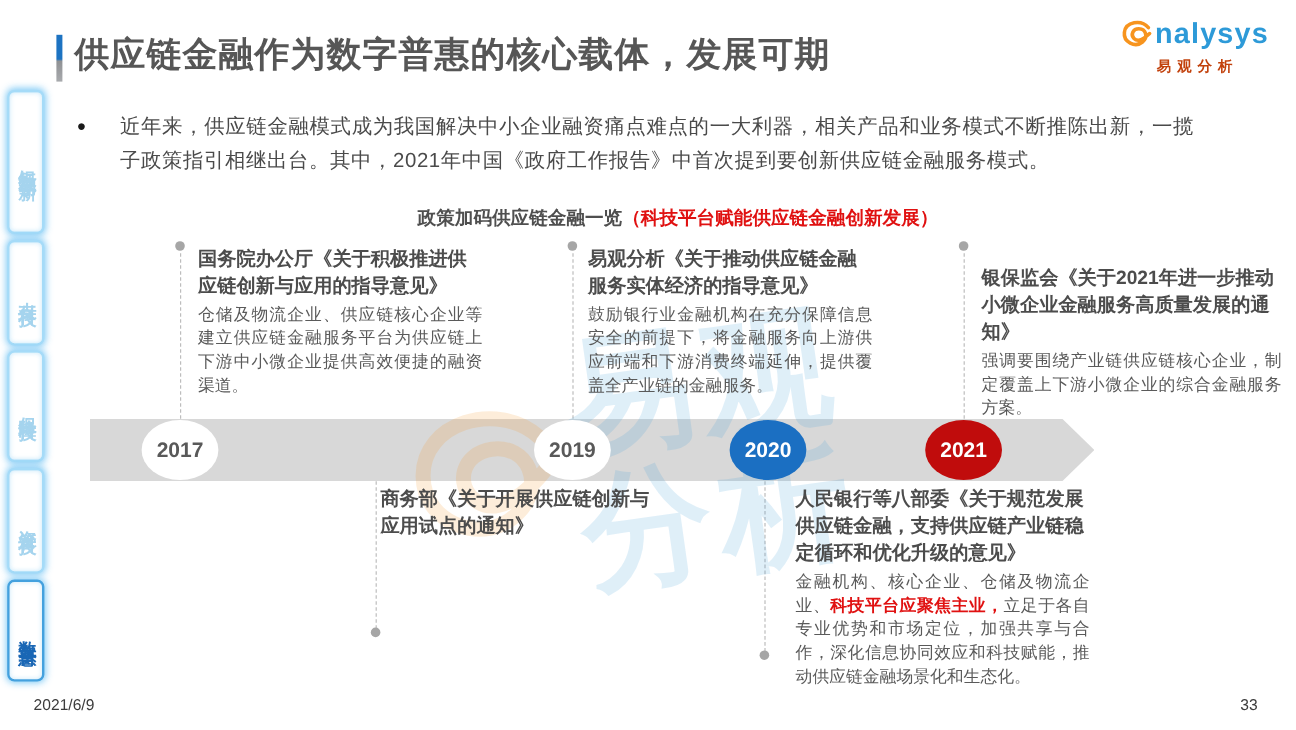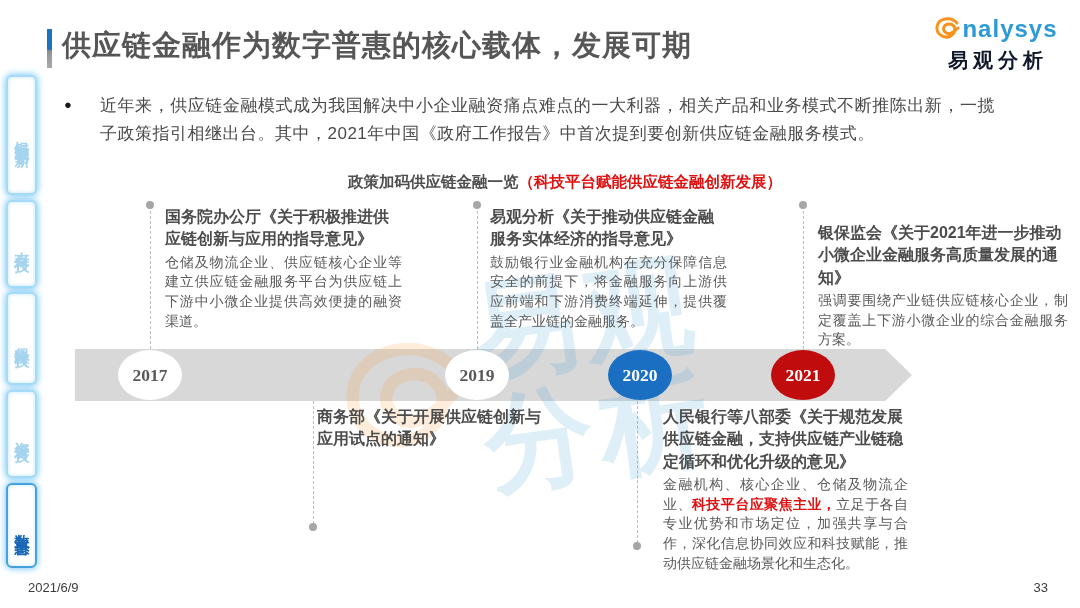--- a/index.html
+++ b/index.html
@@ -24,21 +24,21 @@
   
   .accent-bar { position:absolute; left:47px; top:29px; width:5px; height:39px;
                 background:linear-gradient(#1d73c2 0%, #1d73c2 52%, #8f9194 56%, #a8aaad 100%); }
   .page-title { position:absolute; left:62px; top:26px; font-size:29px; font-weight:700;
                 color:#565656; letter-spacing:1px; white-space:nowrap; }
 
   
   .logo { position:absolute; top:14px; right:16px; width:138px; text-align:center; z-index:5; }
   .logo-row { display:flex; align-items:center; justify-content:center; }
   .logo-en { color:#2d9ad8; font-size:24px; font-weight:700; letter-spacing:1px; line-height:1; }
-  .logo-cn { color:#0f172a; font-size:20px; font-weight:700; letter-spacing:5px; margin-top:3px; margin-left:6px; }
+  .logo-cn { color:#c2410c; font-size:12px; font-weight:700; letter-spacing:5px; margin-top:3px; margin-left:6px; }
 
   
   .intro { position:absolute; left:64px; top:92px; width:960px; display:flex; z-index:3; }
   .intro-bullet { font-size:13px; color:#1a1a1a; margin-top:5px; width:36px; flex:0 0 36px; }
   .intro-text { font-size:17px; color:#4a4a4a; line-height:1.62; letter-spacing:0.5px;
                 width:895px; text-align:justify; }
 
   
   .section-heading { position:absolute; left:60px; right:10px; top:172px; text-align:center;
                      font-size:15.5px; font-weight:700; color:#4f4f4f; z-index:3; }
@@ -49,21 +49,21 @@
                z-index:2; opacity:0.16; transform:rotate(-8deg); pointer-events:none; }
   .wm-row { display:flex; align-items:center; }
   .wm-text { color:#3f9fd8; font-size:108px; font-weight:700; line-height:1.05; letter-spacing:8px; }
 
   
   .timeline-band { position:absolute; left:75px; top:349px; width:837px; height:52px;
                    background:#d8d8d8; z-index:1;
                    clip-path:polygon(0 0, 96.8% 0, 100% 50%, 96.8% 100%, 0 100%); }
   .year-badge { position:absolute; top:350px; width:64px; height:50px; border-radius:50%;
                 background:#ffffff; color:#595959; display:flex; align-items:center; justify-content:center;
-                font-weight:700; font-size:17.5px; z-index:3;font-family:Liberation Serif, serif; }
+                font-weight:700; font-size:17.5px; z-index:3; }
   .yb-2017 { left:118px; } .yb-2018 { left:281px; } .yb-2019 { left:445px; }
   .yb-2020 { left:608px; background:#1b6fc2; color:#ffffff; }
   .yb-2021 { left:771px; background:#c00c0c; color:#ffffff; }
 
   .conn { position:absolute; width:0; border-left:1.5px dashed #bdbdbd; z-index:1; }
   .conn-2017 { left:150px; top:211px; height:138px; }
   .conn-2019 { left:477px; top:211px; height:138px; }
   .conn-2021 { left:803px; top:211px; height:138px; }
   .conn-2018 { left:313px; top:401px; height:123px; }
   .conn-2020 { left:637px; top:401px; height:142px; }

